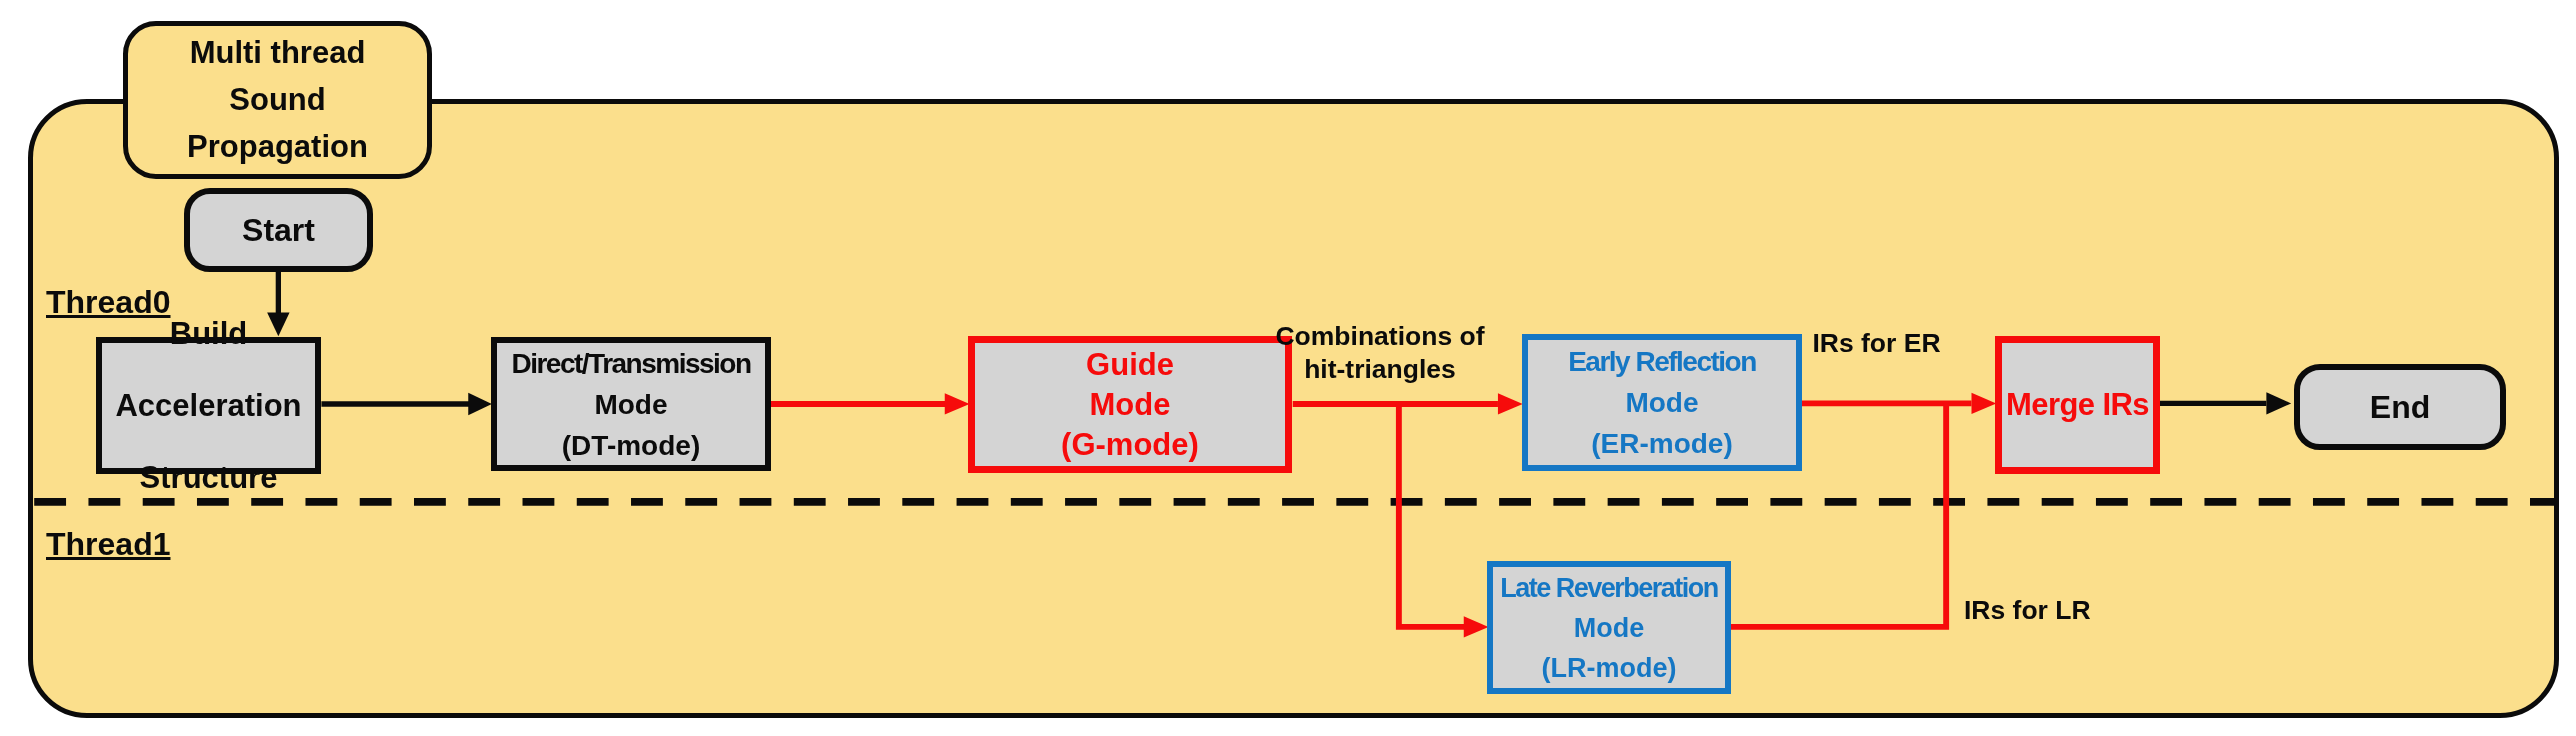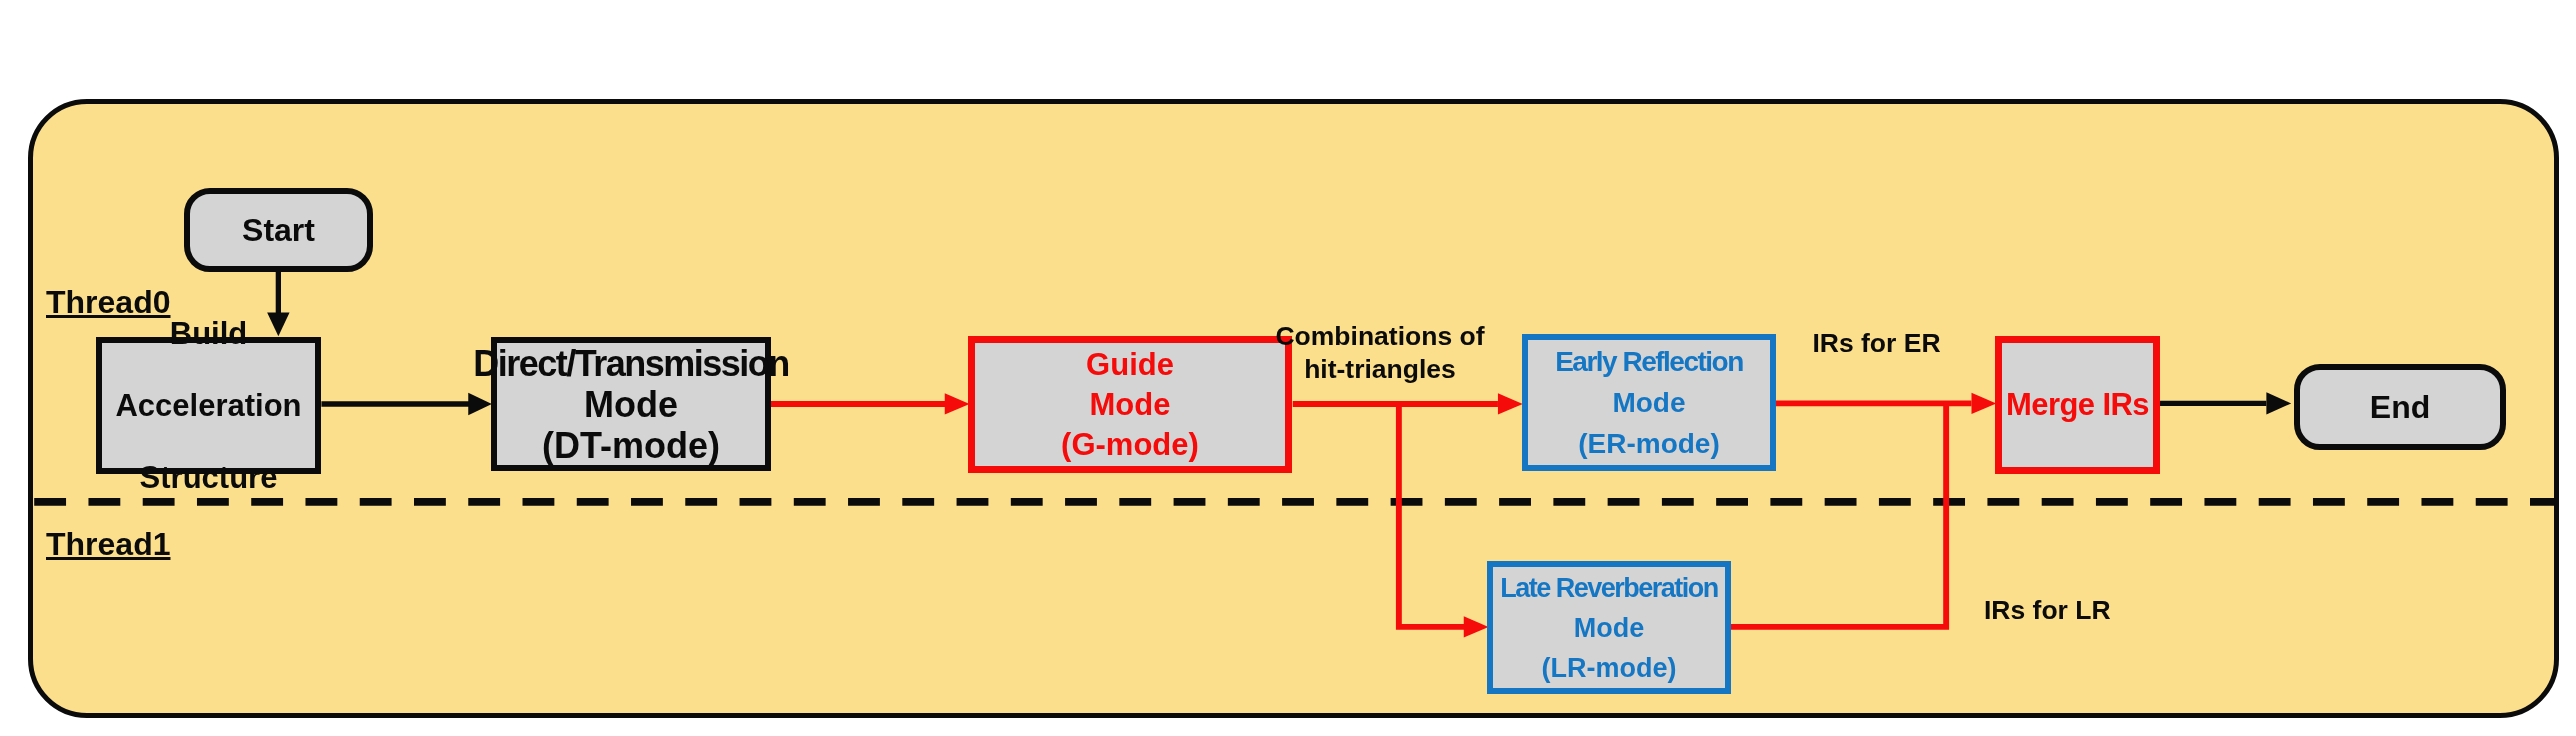--- a/index.html
+++ b/index.html
@@ -48,23 +48,23 @@
     border-radius:33px;
     display:flex;flex-direction:column;align-items:center;justify-content:center;
     font-size:31px;line-height:47px;text-align:center;
     z-index:4;
   }
   .thread-label{position:absolute;font-size:32px;z-index:3;text-decoration:underline;}
   .edge-label{position:absolute;font-size:26.5px;line-height:33px;text-align:center;z-index:3;}
   .node-start{left:184px;top:188px;width:189px;height:84px;font-size:32px;}
   .node-end{left:2294px;top:364px;width:212px;height:86px;font-size:32px;}
   .node-build{left:96px;top:337px;width:225px;height:137px;font-size:31px;line-height:40px;gap:32px;}
-  .node-dt{left:491px;top:337px;width:280px;height:134px;font-size:36px;line-height:41px;}
+  .node-dt{left:491px;top:337px;width:280px;height:134px;font-size:28px;line-height:41px;}
   .node-guide{left:968px;top:336px;width:324px;height:137px;font-size:31px;line-height:40px;}
-  .node-er{left:1522px;top:334px;width:254px;height:137px;font-size:28px;line-height:41px;}
+  .node-er{left:1522px;top:334px;width:280px;height:137px;font-size:28px;line-height:41px;}
   .node-lr{left:1487px;top:561px;width:244px;height:133px;font-size:27px;line-height:40px;}
   .node-merge{left:1995px;top:336px;width:165px;height:138px;font-size:31px;letter-spacing:-0.6px;}
   .tight{letter-spacing:-1.5px;}
   .stroke-black{stroke:var(--line-black);stroke-width:9;fill:none;}
   .stroke-red{stroke:var(--accent-red);stroke-width:10;fill:none;}
   .fill-black{fill:var(--line-black);stroke:none;}
   .fill-red{fill:var(--accent-red);stroke:none;}
   .divider{stroke:var(--line-black);stroke-width:13;stroke-dasharray:54 38;fill:none;}
 </style>
 </head>
@@ -113,20 +113,25 @@
     <g>
       <path class="stroke-red" d="M2935,1063 H3300 V684"></path>
     </g>
 
     <g>
       <path class="stroke-black" d="M3662,684 H3843"></path>
       <polygon class="fill-black" points="3885,684 3843,665 3843,703"></polygon>
     </g>
   </svg>
 
+  <div class="title-box">
+    <div class="node-line">Multi thread</div>
+    <div class="node-line">Sound</div>
+    <div class="node-line">Propagation</div>
+  </div>
 
   <div class="thread-label" style="left:46px;top:284px;">Thread0</div>
   <div class="thread-label" style="left:46px;top:526px;">Thread1</div>
 
   <div class="node node-start black-border rounded">
     <div class="node-line">Start</div>
   </div>
 
   <div class="node node-build black-border">
     <div class="node-line">Build</div>
@@ -166,16 +171,16 @@
     <div class="node-line">End</div>
   </div>
 
   <div class="edge-label" style="left:1262px;top:320px;width:236px;">
     <div>Combinations of</div>
     <div>hit-triangles</div>
   </div>
 
   <div class="edge-label" style="left:1769px;top:327px;width:215px;">IRs for ER</div>
 
-  <div class="edge-label" style="left:1964px;top:594px;width:153px;text-align:left;margin-left:20px;">IRs for LR</div>
+  <div class="edge-label" style="left:1964px;top:594px;width:153px;text-align:left;">IRs for LR</div>
 
 </div>
 
 
 </body></html>

